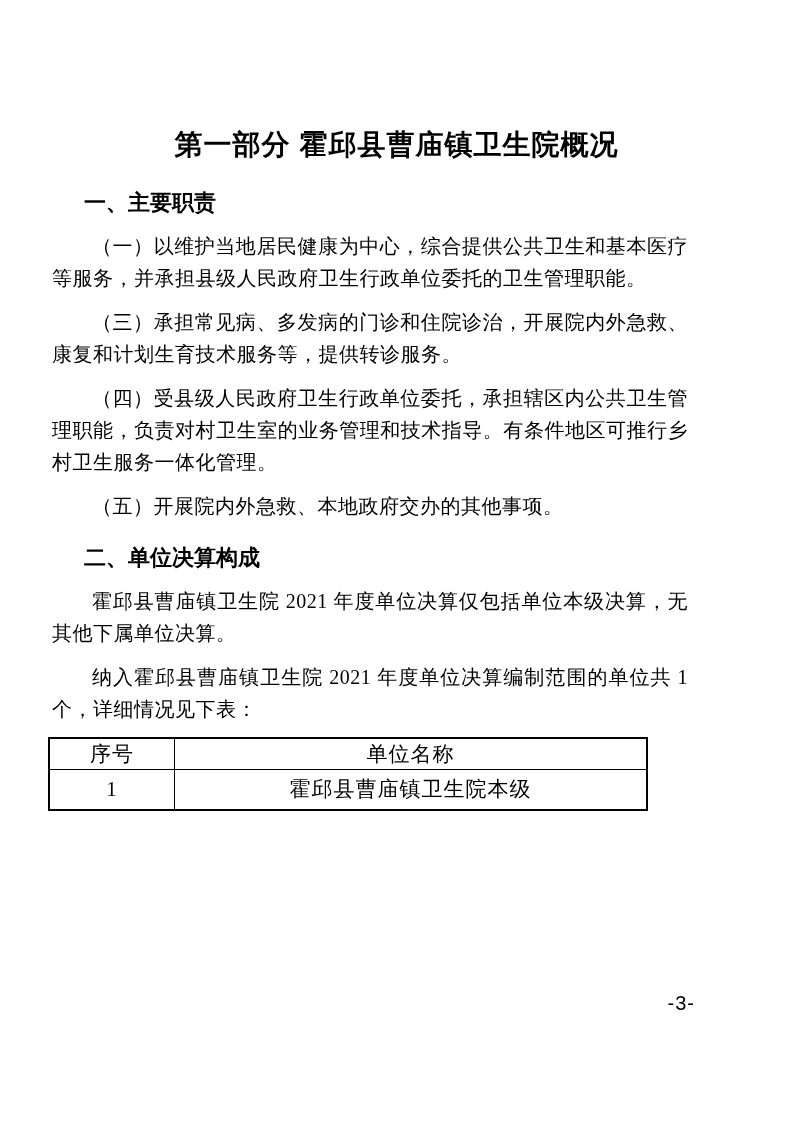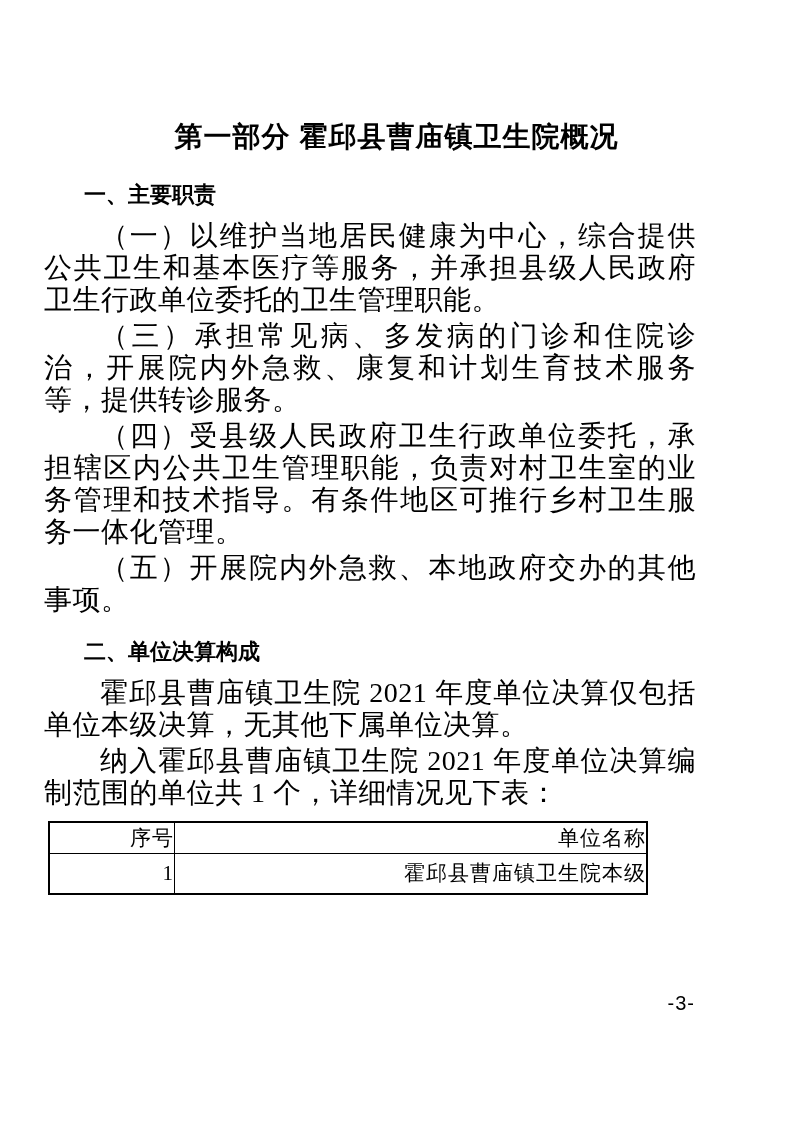--- a/index.html
+++ b/index.html
@@ -12,21 +12,21 @@
     width: 793px;
     height: 1122px;
     margin: 0 auto;
     background: #ffffff;
     color: #000000;
     font-family: "Liberation Serif", "DejaVu Serif", serif;
     overflow: hidden;
     box-sizing: border-box;
   }
   .doc-title {
-    margin: 0;
+    margin: 8px;
     padding-top: 122px;
     text-align: center;
     font-family: "Liberation Sans", "DejaVu Sans", sans-serif;
     font-size: 28px;
     font-weight: bold;
     letter-spacing: 1px;
     line-height: 1.1;
   }
   .content {
     padding: 0 93px 0 40px;
@@ -39,38 +39,38 @@
     margin: 0 0 10px 0;
     text-indent: 2em;
   }
   .section-heading.first {
     margin-top: 26px;
   }
   .section-heading.second {
     margin-top: 20px;
   }
   .para {
-    font-size: 28px;
+    font-size: 20px;
     line-height: 32px;
-    margin: 4px;
+    margin: 12px;
     text-indent: 2em;
     text-align: justify;
     letter-spacing: 0.5px;
   }
   .unit-table {
     width: 600px;
     margin: 12px 0 0 8px;
     border-collapse: collapse;
     border: 2px solid #000;
     table-layout: fixed;
   }
   .unit-table th,
   .unit-table td {
     border: 1px solid #000;
-    text-align: right;
+    text-align: center;
     vertical-align: middle;
     font-weight: normal;
     font-size: 21px;
     padding: 0;
     letter-spacing: 1px;
   }
   .unit-table th {
     height: 30px;
   }
   .unit-table td {

